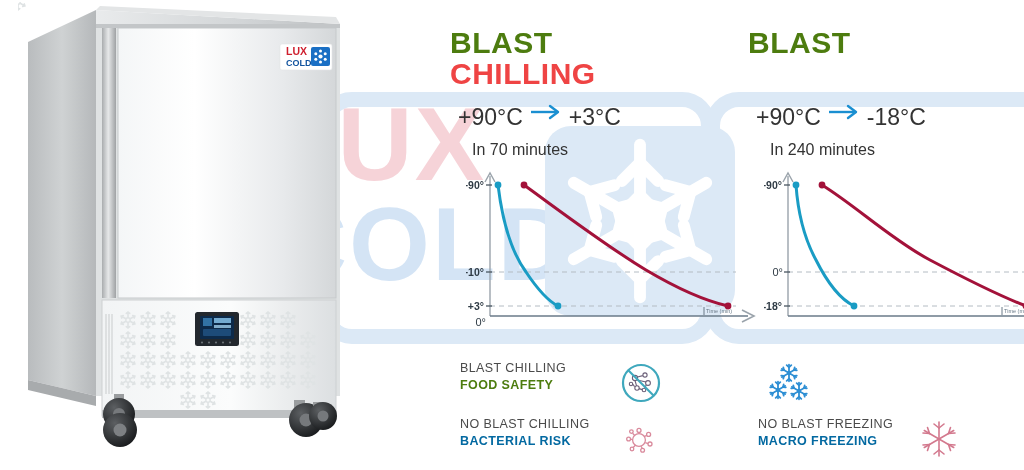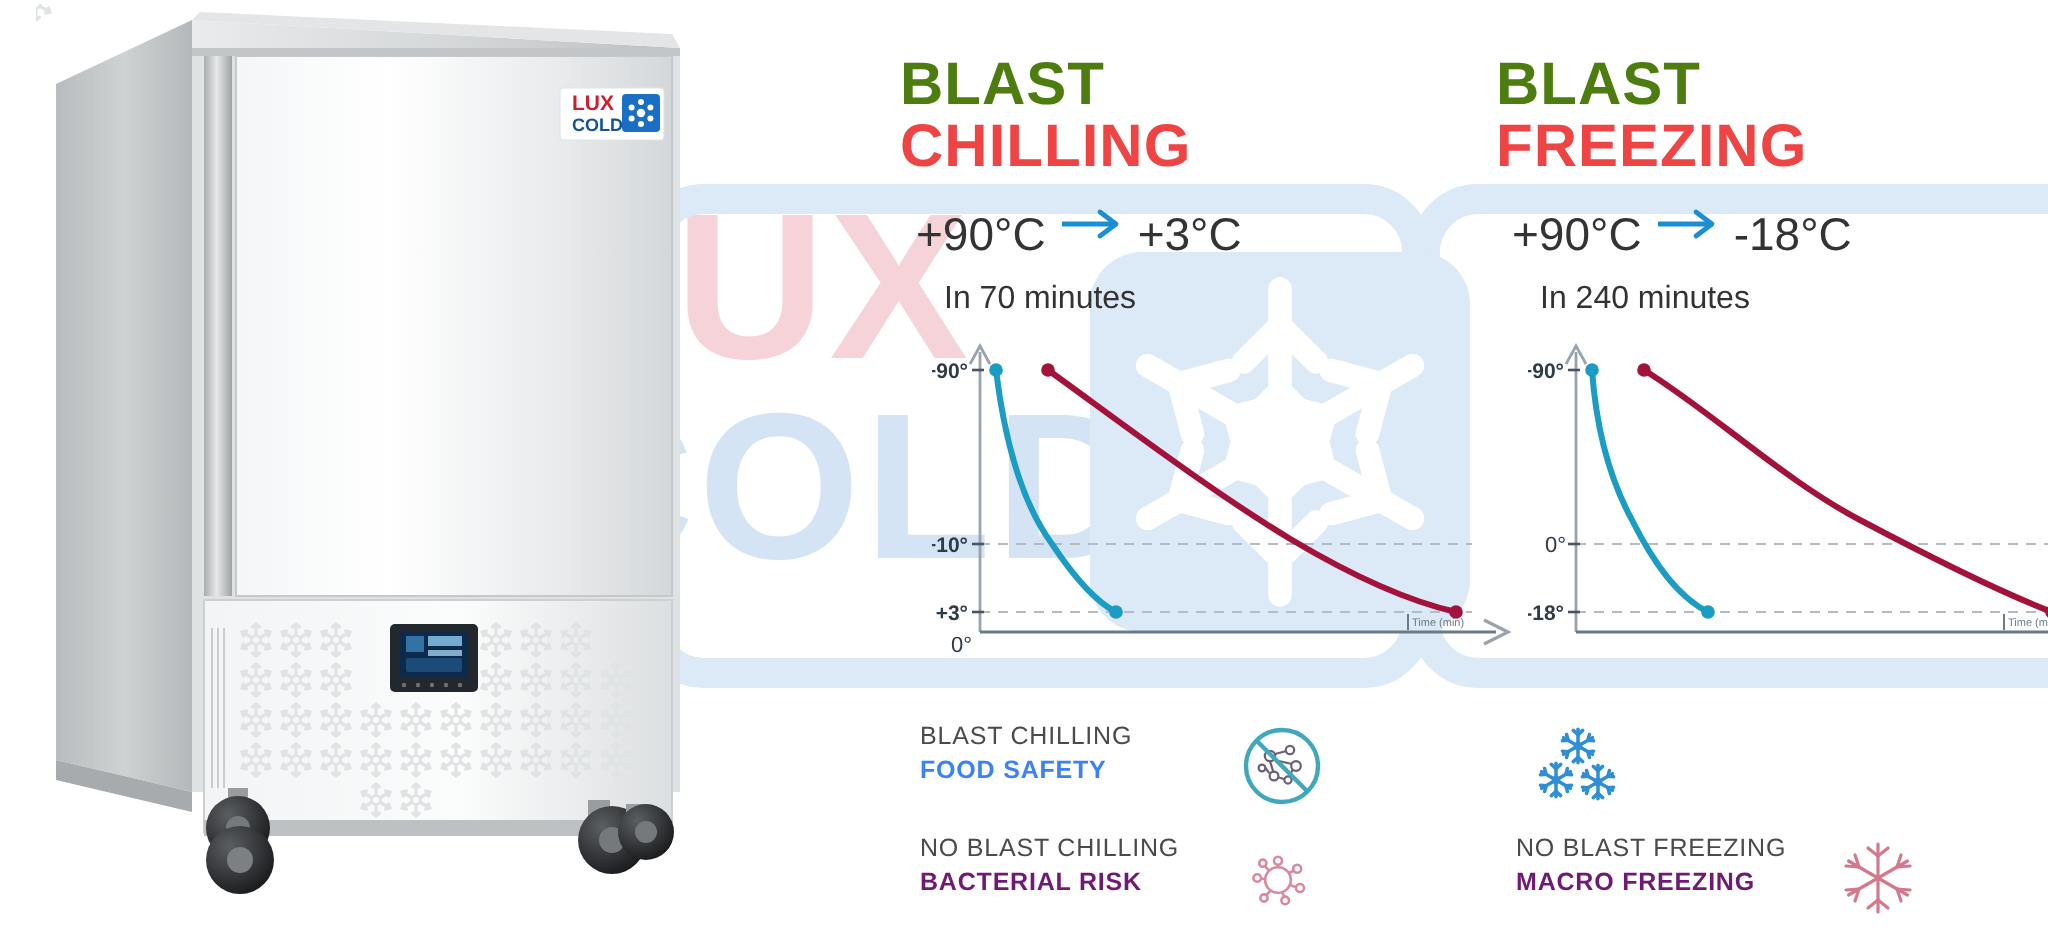--- a/index.html
+++ b/index.html
@@ -53,22 +53,22 @@
   
   .chart { position:absolute; left:16px; top:168px; width:300px; height:165px; }
   .chart svg { display:block; }
 
   
   .legend { position:absolute; left:10px; top:360px; width:290px; }
   .leg-row { display:flex; align-items:flex-start; height:40px; margin-bottom:16px; }
   .leg-txt { width:150px; }
   .leg-t1 { font-size:12.5px; color:#4a4a4a; letter-spacing:.4px; line-height:1.35; }
   .leg-t2 { font-size:12.5px; font-weight:bold; letter-spacing:.4px; line-height:1.35; }
-  .leg-good { color:#3b82f6; }
-  .leg-bad  { color:#701a75; }
+  .leg-good { color:#4d7c0f; }
+  .leg-bad  { color:#0369a1; }
   .leg-ic { width:62px; height:46px; display:flex; align-items:center; justify-content:center; }
 </style>
 </head>
 <body>
 
 <div id="stage">
 
   <div class="wm wm-lux">LUX</div>
   <div class="wm wm-cold">COLD</div>
 
@@ -376,21 +376,20 @@
           </svg>
         </div>
       </div>
     </div>
   </div>
 
   <div class="col col-right">
 
     <div class="hdr">
       <div class="l1">BLAST</div>
-      <div class="l2">FREEZING</div>
     </div>
 
     <div class="temps">
       <span>+90°C</span>
       <svg class="arrow-ic" viewBox="0 0 32 16">
         <line x1="1" y1="8" x2="26" y2="8" stroke="#1a8fd1" stroke-width="2.4"></line>
         <polyline points="20,2 28,8 20,14" fill="none" stroke="#1a8fd1" stroke-width="2.4" stroke-linecap="round" stroke-linejoin="round"></polyline>
       </svg>
       <span>-18°C</span>
     </div>

